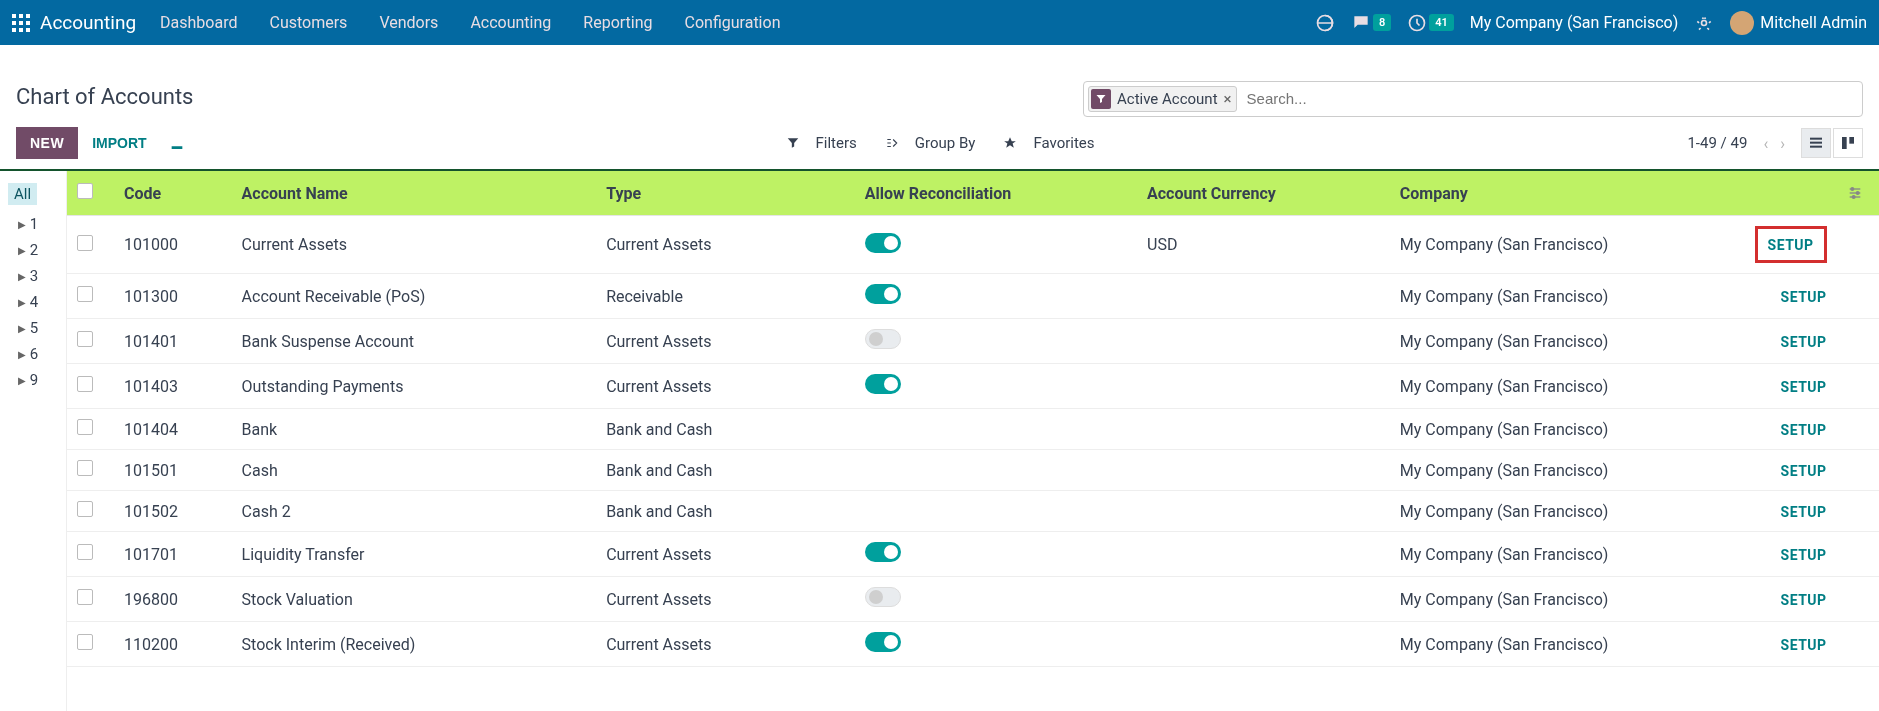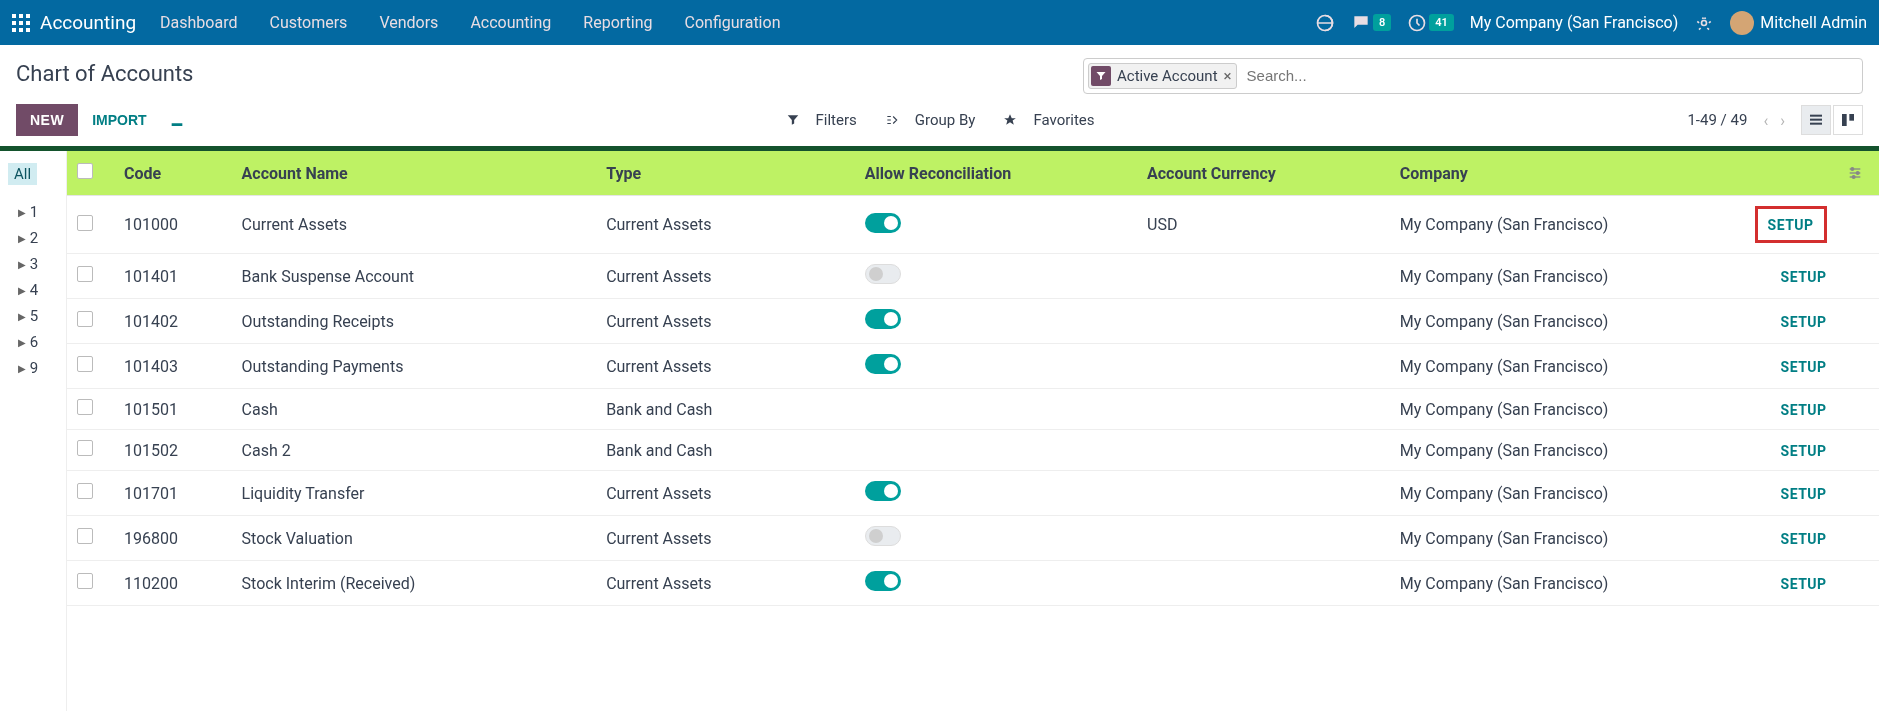--- a/index.html
+++ b/index.html
@@ -13,21 +13,21 @@
 .topnav .menu .item { color: #e8dde3; font-size: 16px; cursor: pointer; }
 .topnav .spacer { flex: 1; }
 .topnav .right { display: flex; align-items: center; gap: 16px; }
 .topnav .icon-btn { position: relative; display: flex; align-items: center; cursor: pointer; color: #e8dde3; }
 .badge { background: #00a09d; color: #fff; font-size: 11px; padding: 2px 6px; border-radius: 3px; margin-left: 2px; font-weight: 600; }
 .company-name { color: #fff; font-size: 16px; }
 .avatar { width: 24px; height: 24px; border-radius: 50%; background: #d4a574; margin-right: 6px; }
 .user-name { color: #fff; font-size: 16px; }
 
 
-.control-panel { padding: 12px 16px 0 16px; border-bottom: 5px solid #14532d; }
+.control-panel { padding: 12px 16px 0 16px; border-bottom: 2px solid #14532d; margin-top: 23px; }
 .cp-row { display: flex; align-items: center; justify-content: space-between; }
 .breadcrumb { font-size: 22px; color: #374151; padding: 4px 0 8px 0; }
 .search-area { display: flex; flex-direction: column; align-items: flex-start; flex: 1; max-width: 780px; margin-left: auto; }
 .search-box { display: flex; align-items: center; border: 1px solid #ccc; border-radius: 4px; width: 100%; height: 36px; padding: 0 4px; background: #fff; }
 .facet { display: flex; align-items: center; background: #f1f1f1; border: 1px solid #ccc; border-radius: 3px; padding: 2px 4px 2px 2px; margin-right: 6px; font-size: 15px; }
 .facet-icon { background: #714b67; color: #fff; width: 20px; height: 20px; display: flex; align-items: center; justify-content: center; border-radius: 2px; margin-right: 6px; }
 .facet-close { margin-left: 6px; cursor: pointer; font-size: 15px; color: #666; }
 .search-input { border: none; outline: none; flex: 1; font-size: 15px; padding: 4px; color: #374151; }
 .cp-row2 { display: flex; padding: 10px 0 10px 0; }
 .btn-new { background: #714b67; color: #fff; padding: 8px 14px; font-weight: 600; font-size: 14px; border: none; cursor: pointer; letter-spacing: 0.5px; }
@@ -39,21 +39,21 @@
 .pager-text { font-size: 15px; color: #374151; }
 .pager-arrows { display: flex; gap: 4px; color: #b5b5b5; }
 .pager-arrow { cursor: pointer; padding: 4px; font-size: 16px; }
 .view-switch { display: flex; gap: 2px; }
 .view-btn { width: 30px; height: 30px; display: flex; align-items: center; justify-content: center; cursor: pointer; border: 1px solid #ddd; }
 .view-btn.active { background: #e9ecef; }
 
 
 .content { display: flex; height: calc(100% - 135px); }
 .sidebar { width: 66px; padding: 12px 8px; font-size: 15px; }
-.sidebar .all { background: #d1ecf1; color: #0c5460; padding: 2px 6px; display: inline-block; margin-bottom: 14px; cursor: pointer; }
+.sidebar .all { background: #d1ecf1; color: #0c5460; padding: 2px 6px; display: inline-block; margin-bottom: 6px; cursor: pointer; }
 .sidebar .tree-item { padding: 4px 0 4px 10px; cursor: pointer; display: flex; align-items: center; gap: 4px; color: #374151; }
 .sidebar .caret { font-size: 10px; color: #666; }
 
 
 .table-wrap { flex: 1; overflow-y: auto; border-left: 1px solid #eee; }
 table { width: 100%; border-collapse: collapse; }
 thead th { text-align: left; padding: 12px 10px; font-weight: 700; font-size: 16px; color: #374151; border-bottom: 1px solid #e5e5e5; background: #bef264; position: sticky; top: 0; }
 tbody td { padding: 10px 10px; border-bottom: 1px solid #eee; font-size: 16px; color: #374151; vertical-align: middle; }
 .chk { width: 16px; height: 16px; border: 1px solid #bbb; border-radius: 2px; display: inline-block; cursor: pointer; background: #fff; }
 .col-chk { width: 40px; }
@@ -275,46 +275,57 @@
             <td>Current Assets</td>
             <td>Current Assets</td>
             <td><span class="toggle on"></span></td>
             <td>USD</td>
             <td>My Company (San Francisco)</td>
             <td class="col-setup"><span class="setup-highlight"><span class="setup-link">SETUP</span></span></td>
             <td></td>
           </tr>
           <tr>
             <td class="col-chk"><span class="chk"></span></td>
+            <td>101300</td>
+            <td>Account Receivable (PoS)</td>
+            <td>Receivable</td>
+            <td><span class="toggle on"></span></td>
+            <td></td>
+            <td>My Company (San Francisco)</td>
+            <td class="col-setup"><span class="setup-link">SETUP</span></td>
+            <td></td>
+          </tr>
+          <tr>
+            <td class="col-chk"><span class="chk"></span></td>
             <td>101401</td>
             <td>Bank Suspense Account</td>
             <td>Current Assets</td>
             <td><span class="toggle off"></span></td>
             <td></td>
             <td>My Company (San Francisco)</td>
             <td class="col-setup"><span class="setup-link">SETUP</span></td>
             <td></td>
           </tr>
           <tr>
             <td class="col-chk"><span class="chk"></span></td>
-            <td>101402</td>
-            <td>Outstanding Receipts</td>
-            <td>Current Assets</td>
-            <td><span class="toggle on"></span></td>
-            <td></td>
-            <td>My Company (San Francisco)</td>
-            <td class="col-setup"><span class="setup-link">SETUP</span></td>
-            <td></td>
-          </tr>
-          <tr>
-            <td class="col-chk"><span class="chk"></span></td>
             <td>101403</td>
             <td>Outstanding Payments</td>
             <td>Current Assets</td>
             <td><span class="toggle on"></span></td>
+            <td></td>
+            <td>My Company (San Francisco)</td>
+            <td class="col-setup"><span class="setup-link">SETUP</span></td>
+            <td></td>
+          </tr>
+          <tr>
+            <td class="col-chk"><span class="chk"></span></td>
+            <td>101404</td>
+            <td>Bank</td>
+            <td>Bank and Cash</td>
+            <td></td>
             <td></td>
             <td>My Company (San Francisco)</td>
             <td class="col-setup"><span class="setup-link">SETUP</span></td>
             <td></td>
           </tr>
           <tr>
             <td class="col-chk"><span class="chk"></span></td>
             <td>101501</td>
             <td>Cash</td>
             <td>Bank and Cash</td>

